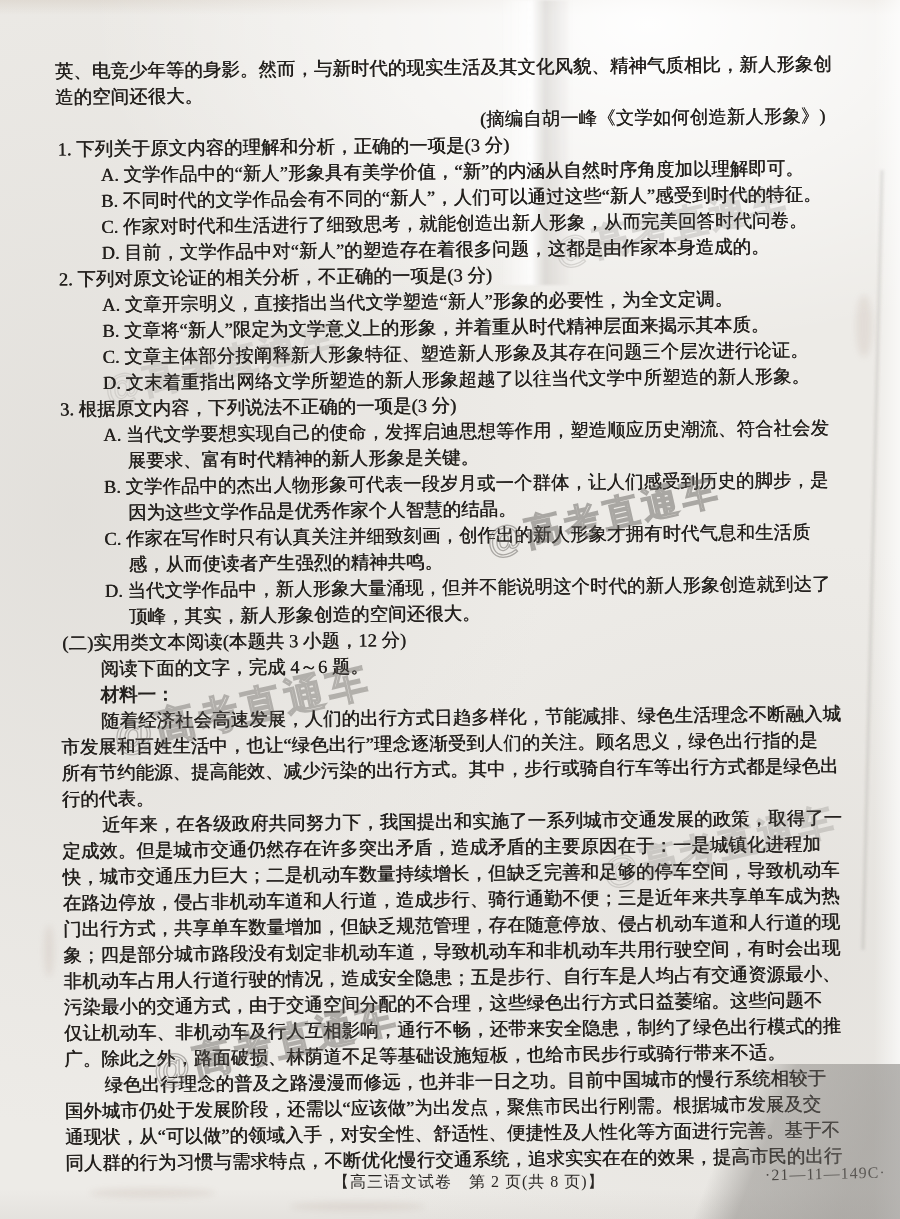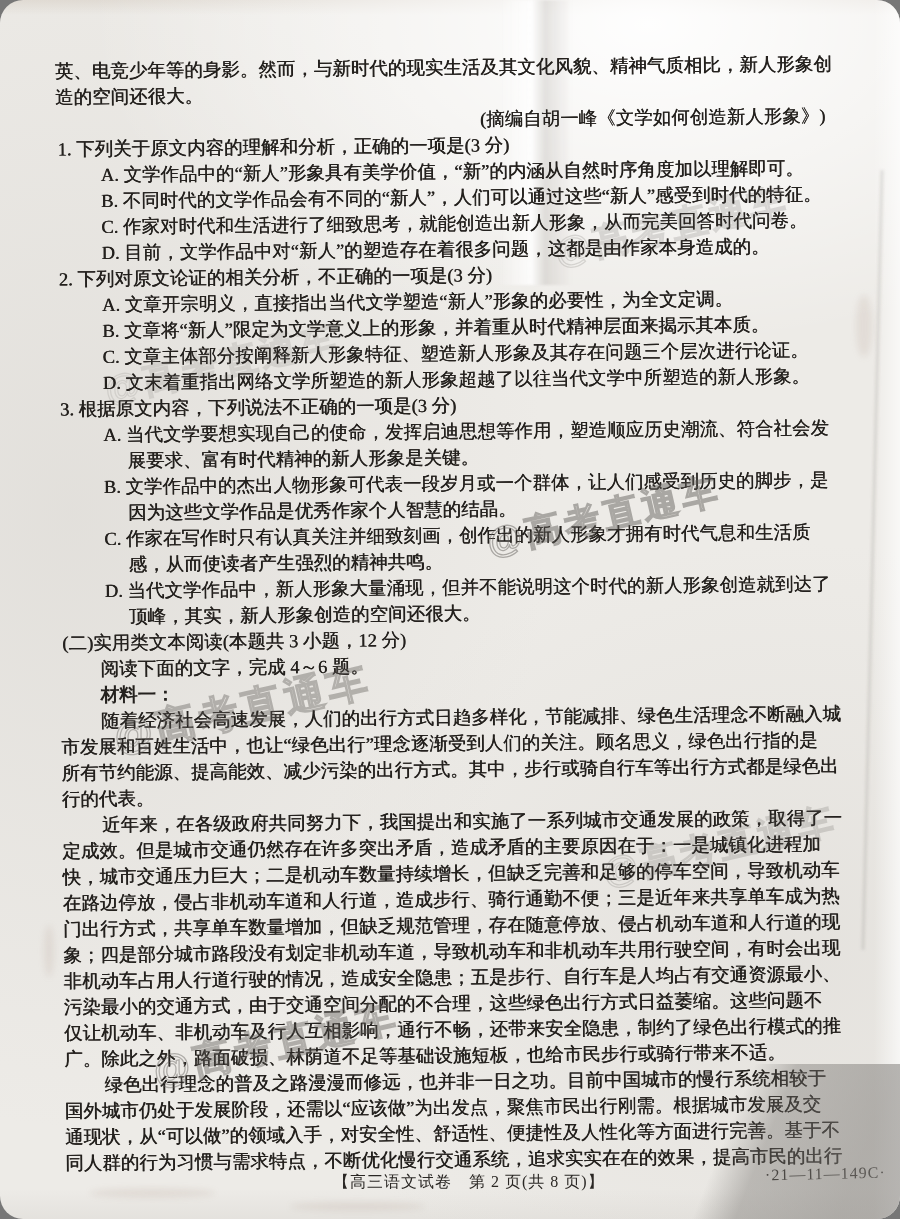--- a/index.html
+++ b/index.html
@@ -6,21 +6,20 @@
   .page{
     position:relative;width:900px;height:1219px;overflow:hidden;
     background-color:#edebe7;
     background-image:
       radial-gradient(ellipse 900px 520px at 72% 2%, rgba(255,255,255,0.95), rgba(255,255,255,0) 62%),
       radial-gradient(ellipse 680px 880px at 8% 42%, rgba(213,210,205,0.45), rgba(213,210,205,0) 70%),
       radial-gradient(ellipse 760px 620px at 88% 78%, rgba(216,213,208,0.40), rgba(216,213,208,0) 66%),
       linear-gradient(180deg, rgba(196,182,166,0.30) 0px, rgba(196,182,166,0) 15px),
       linear-gradient(0deg, rgba(150,145,138,0.10) 0, rgba(150,145,138,0) 30px);
     font-family:"Liberation Serif","DejaVu Serif",serif;
-    border-radius:23px;
   }
   .text-col{
     position:absolute;left:60px;top:55px;width:786px;
     transform:rotate(-0.55deg);transform-origin:45% 50%;
     color:#24211e;z-index:2;
   }
   .line{
     font-size:18.5px;line-height:26px;height:26px;white-space:nowrap;
     text-shadow:0.4px 0 0 currentColor;
   }

